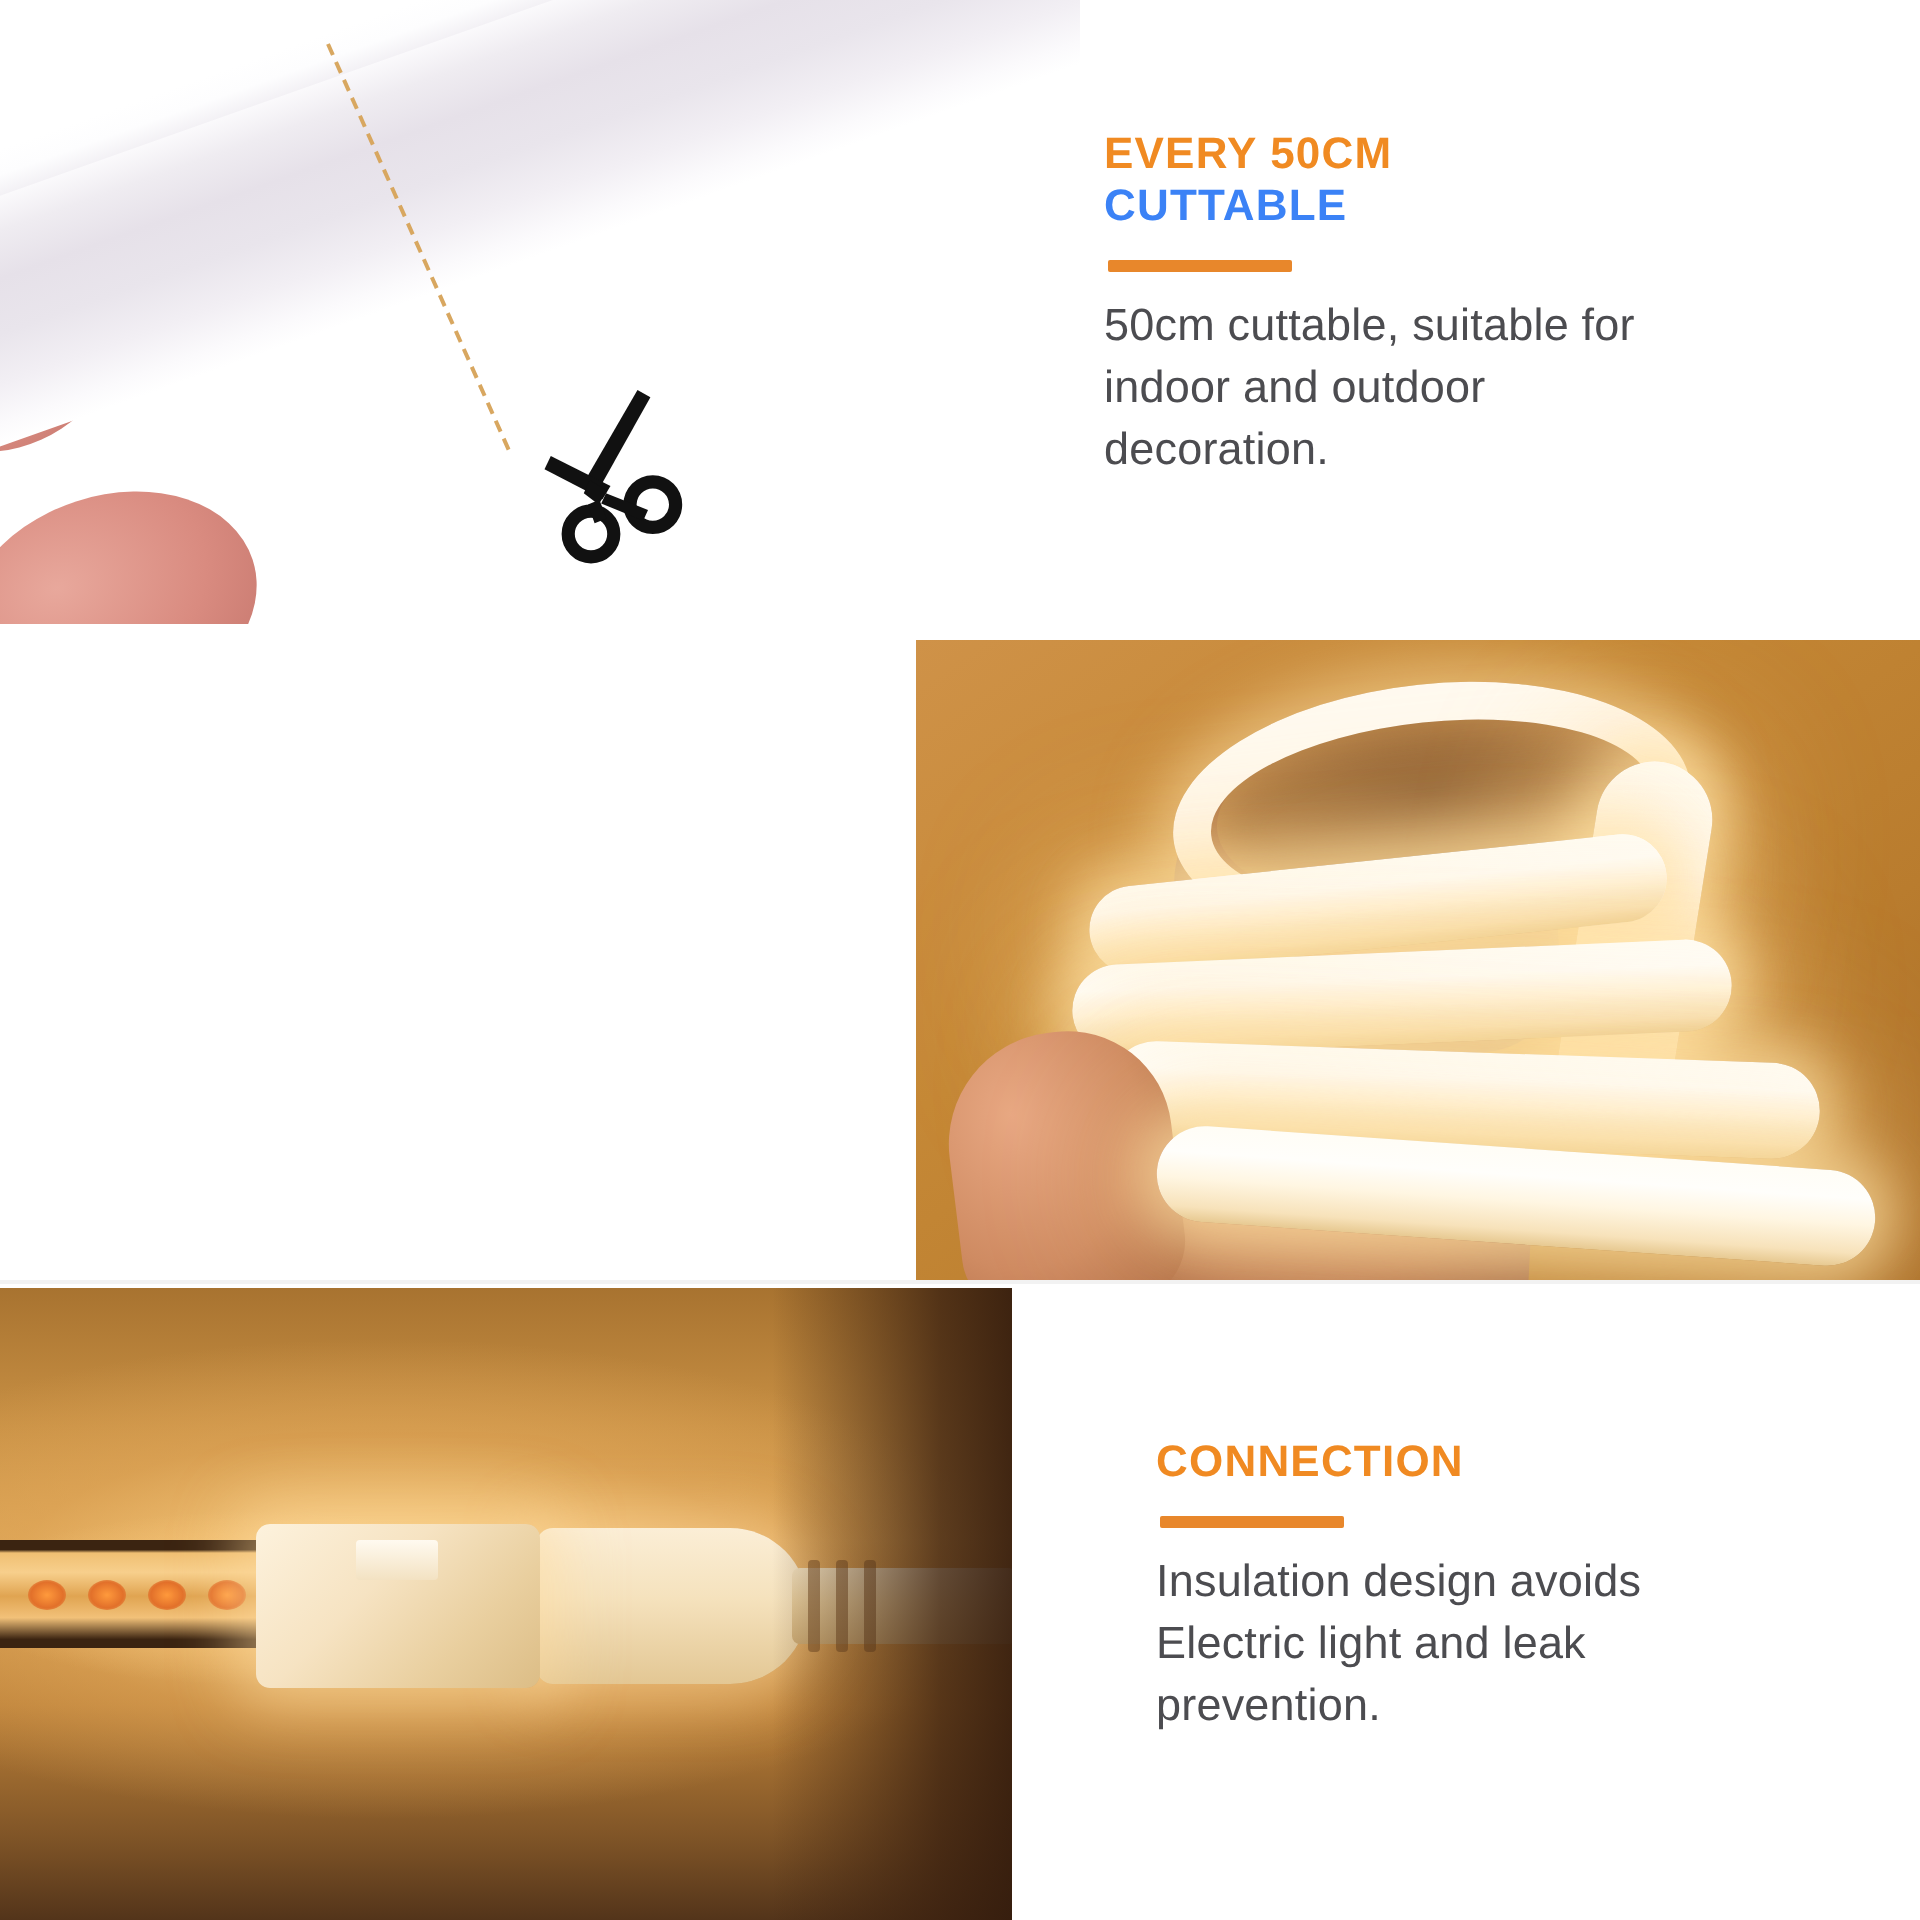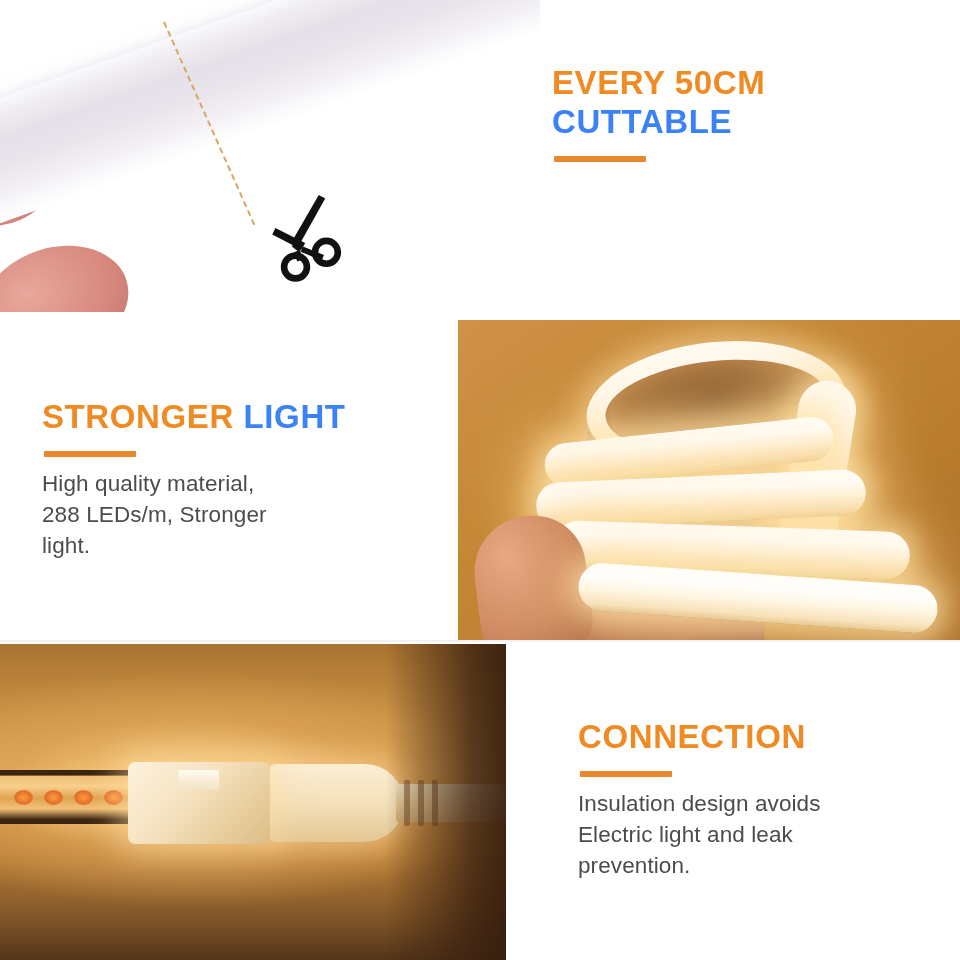--- a/index.html
+++ b/index.html
@@ -12,21 +12,21 @@
   }
   #page {
     position:relative;
     width:960px; height:960px;
     background:#ffffff;
   }
 
   
   .feature-text { position:absolute; }
   .headline {
-    font-size:33px;
+    font-size:22px;
     font-weight:bold;
     letter-spacing:0.6px;
     line-height:1.18;
     white-space:nowrap;
   }
   .headline .hl-orange { color:#F08A22; }
   .headline .hl-dark   { color:#3b82f6; }
   .accent-bar {
     width:92px; height:6px;
     background:#E8872B;
@@ -272,50 +272,43 @@
         </g>
       </svg>
     </div>
 
     <div class="feature-text" id="p1-text">
       <div class="headline">
         <span class="hl-orange">EVERY 50CM</span><br>
         <span class="hl-dark">CUTTABLE</span>
       </div>
       <div class="accent-bar"></div>
+      <div class="body-copy">50cm cuttable, suitable for
+indoor and outdoor
+decoration.</div>
     </div>
   </section>
 
   <div class="panel-gap" style="top:312px;"></div>
 
   <section id="panel-2">
 
     <div id="p2-photo">
       <div id="p2-fingers-bg"></div>
       <div id="coil-ring-inner"></div>
       <div class="coil" id="coil-ring"></div>
       <div class="coil" id="coil-right"></div>
       <div class="coil" id="coil-a"></div>
       <div id="p2-knuckles"></div>
       <div class="coil" id="coil-b"></div>
       <div class="coil" id="coil-c"></div>
       <div id="p2-thumb"></div>
       <div class="coil" id="coil-d"></div>
     </div>
 
-    <div class="feature-text" id="p2-text" style="position:absolute; left:42px; top:86px;">
-      <div class="headline">
-        <span class="hl-orange">STRONGER</span>
-        <span class="hl-dark">LIGHT</span>
-      </div>
-      <div class="accent-bar"></div>
-      <div class="body-copy">High quality material,
-288 LEDs/m,  Stronger
-light.</div>
-    </div>
   </section>
 
   <div class="panel-gap" style="top:640px;"></div>
 
   <section id="panel-3">
 
     <div id="p3-photo">
       <div id="p3-bg"></div>
       <div id="p3-strip-glow"></div>
       <div id="p3-strip"></div>

